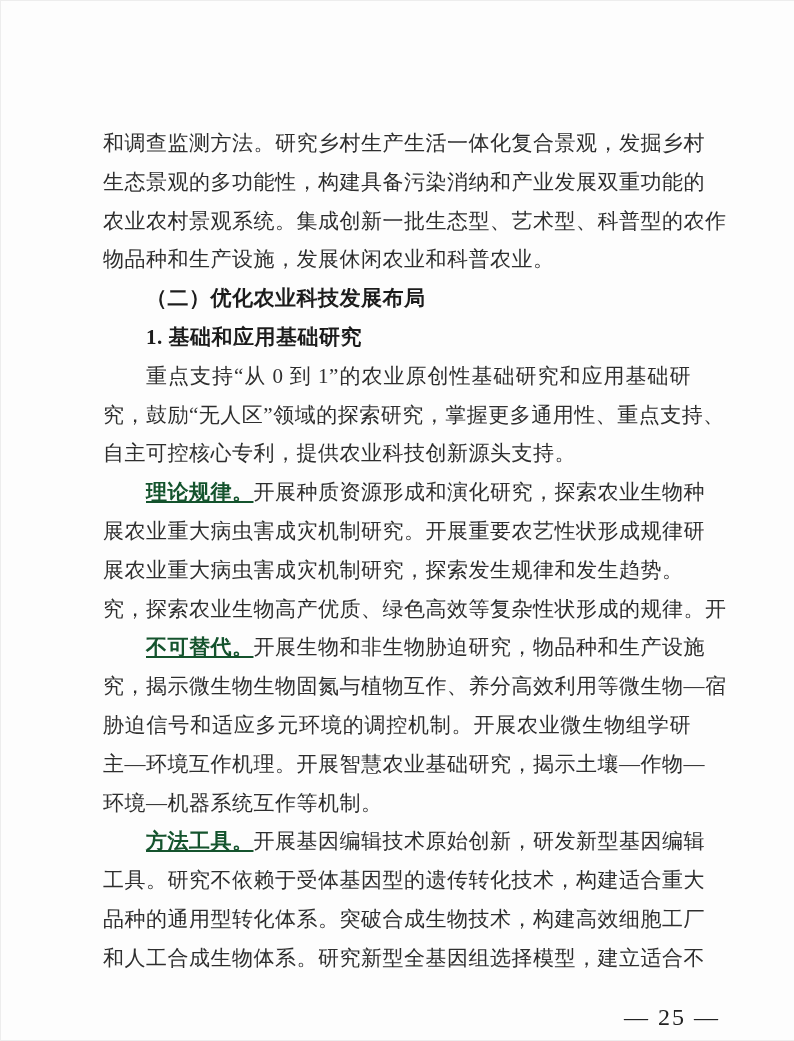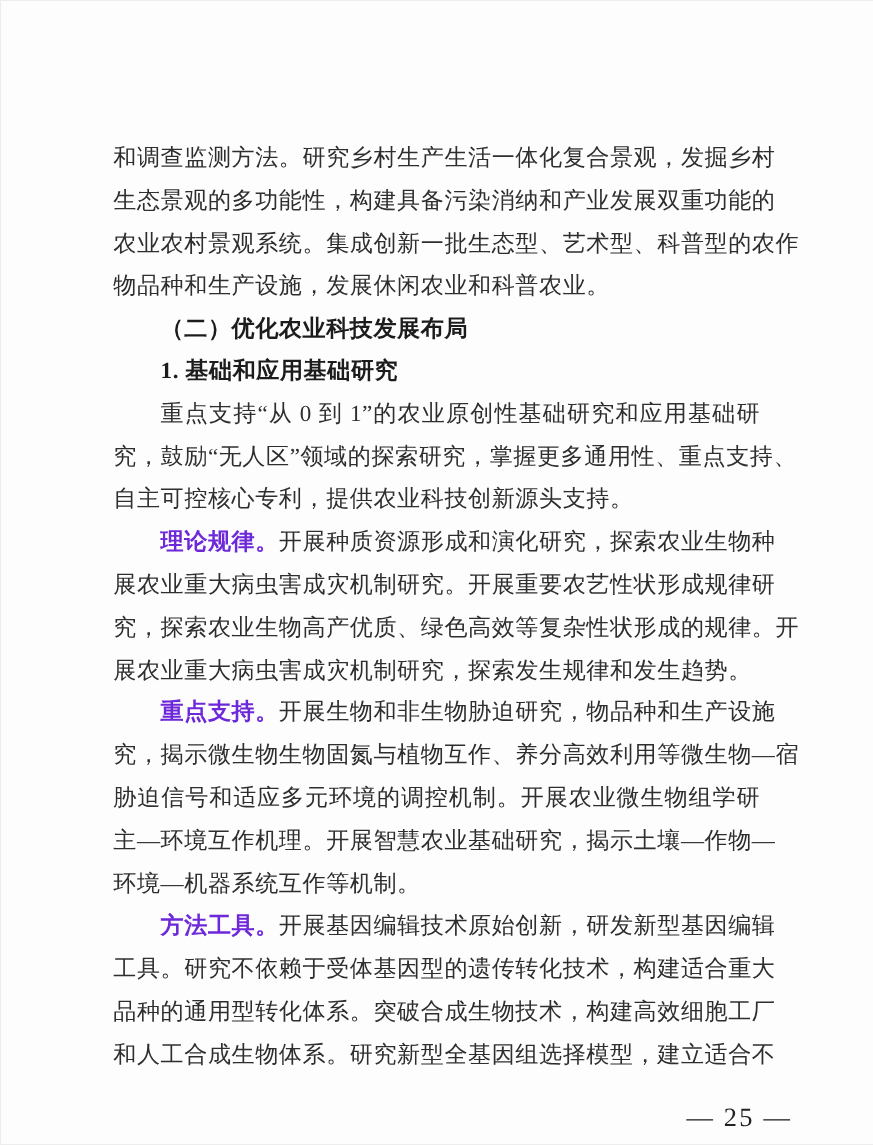--- a/index.html
+++ b/index.html
@@ -41,21 +41,22 @@
     text-indent: 43px;
   }
   .line.heading {
     font-weight: 700;
     color: #1c1c1c;
     text-align: right;
     text-align-last: left;
   }
   .lead {
     font-weight: 700;
-    color: #6d28d9;
+    color: #14532d;
+    text-decoration: underline;
   }
   .page-number {
     position: absolute;
     top: 1003px;
     right: 103px;
     font-size: 24px;
     letter-spacing: 2px;
     color: #222222;
     line-height: 28px;
   }
@@ -69,23 +70,23 @@
       <div class="line"><span>生态景观的多功能性，构建具备污染消纳和产业发展双重功能的</span></div>
       <div class="line"><span>农业农村景观系统。集成创新一批生态型、艺术型、科普型的农作</span></div>
       <div class="line last"><span>物品种和生产设施，发展休闲农业和科普农业。</span></div>
       <div class="line heading last indent"><span>（二）优化农业科技发展布局</span></div>
       <div class="line heading last indent"><span>1. 基础和应用基础研究</span></div>
       <div class="line indent"><span>重点支持“从 0 到 1”的农业原创性基础研究和应用基础研</span></div>
       <div class="line"><span>究，鼓励“无人区”领域的探索研究，掌握更多通用性、重点支持、</span></div>
       <div class="line last"><span>自主可控核心专利，提供农业科技创新源头支持。</span></div>
       <div class="line indent"><span class="lead">理论规律。</span><span>开展种质资源形成和演化研究，探索农业生物种</span></div>
       <div class="line"><span>展农业重大病虫害成灾机制研究。开展重要农艺性状形成规律研</span></div>
+      <div class="line last"><span>展农业重大病虫害成灾机制研究，探索发生规律和发生趋势。</span></div>
       <div class="line"><span>究，探索农业生物高产优质、绿色高效等复杂性状形成的规律。开</span></div>
-      <div class="line last"><span>展农业重大病虫害成灾机制研究，探索发生规律和发生趋势。</span></div>
-      <div class="line indent"><span class="lead">重点支持。</span><span>开展生物和非生物胁迫研究，物品种和生产设施</span></div>
+      <div class="line indent"><span class="lead">不可替代。</span><span>开展生物和非生物胁迫研究，物品种和生产设施</span></div>
       <div class="line"><span>究，揭示微生物生物固氮与植物互作、养分高效利用等微生物—宿</span></div>
       <div class="line"><span>胁迫信号和适应多元环境的调控机制。开展农业微生物组学研</span></div>
       <div class="line"><span>主—环境互作机理。开展智慧农业基础研究，揭示土壤—作物—</span></div>
       <div class="line last"><span>环境—机器系统互作等机制。</span></div>
       <div class="line indent"><span class="lead">方法工具。</span><span>开展基因编辑技术原始创新，研发新型基因编辑</span></div>
       <div class="line"><span>工具。研究不依赖于受体基因型的遗传转化技术，构建适合重大</span></div>
       <div class="line"><span>品种的通用型转化体系。突破合成生物技术，构建高效细胞工厂</span></div>
       <div class="line"><span>和人工合成生物体系。研究新型全基因组选择模型，建立适合不</span></div>
     </div>
   <div class="page-number">— 25 —</div>

